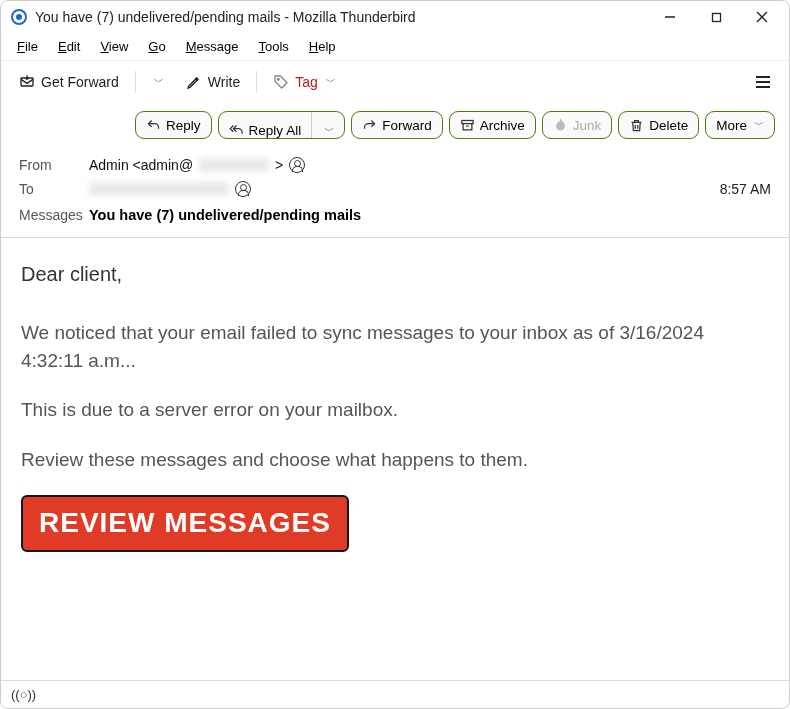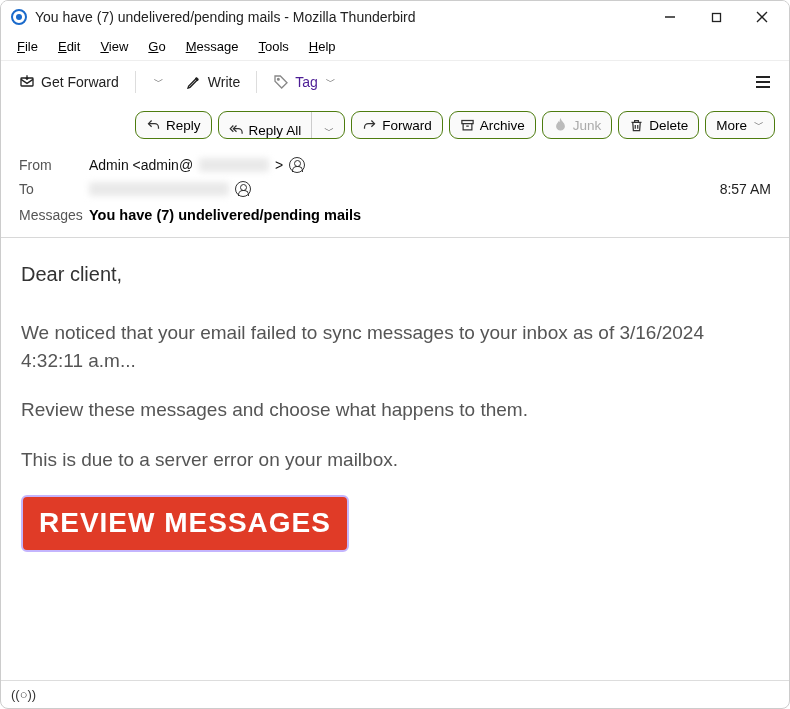--- a/index.html
+++ b/index.html
@@ -174,21 +174,21 @@
   .msgbody p { margin: 0 0 22px 0; }
   .msgbody .greet { color: #333; font-size: 20px; margin-bottom: 30px; }
   .review-btn {
     display: inline-block;
     background: #e03b27;
     color: #fff;
     font-weight: 800;
     font-size: 28px;
     letter-spacing: 1px;
     padding: 6px 16px;
-    border: 2px solid #c4b5fd;
+    border: 2px solid #0f172a;
     border-radius: 6px;
     font-family: Arial, sans-serif;
   }
   .statusbar {
     height: 28px;
     border-top: 1px solid #ddd;
     display: flex; align-items: center;
     padding: 0 10px;
     font-size: 13px; color: #333;
   }
@@ -250,21 +250,21 @@
           <path d="M14 6l4 4"></path>
         </svg>
       <span>Write</span>
     </span>
     <span class="sep"></span>
     <span class="tbtn">
       <svg viewBox="0 0 24 24" fill="none" stroke="#888" stroke-width="2">
           <path d="M3 3h8l10 10-8 8L3 11V3z"></path>
           <circle cx="8" cy="8" r="1.3" fill="#888"></circle>
         </svg>
-      <span style="color:#4c1d95">Tag</span>
+      <span style="color:#b91c1c">Tag</span>
       <span class="chev">﹀</span>
     </span>
     <span class="spacer"></span>
     <span class="tbtn hamb">
       <svg width="16" height="14" viewBox="0 0 16 14">
           <line x1="1" y1="2" x2="15" y2="2" stroke="#222" stroke-width="1.8"></line>
           <line x1="1" y1="7" x2="15" y2="7" stroke="#222" stroke-width="1.8"></line>
           <line x1="1" y1="12" x2="15" y2="12" stroke="#222" stroke-width="1.8"></line>
         </svg>
     </span>
@@ -348,22 +348,22 @@
     </div>
     <div class="hdr-row subject-row">
       <span class="hdr-label">Messages</span>
       <span class="subject-val">You have (7) undelivered/pending mails</span>
     </div>
   </div>
 
   <div class="msgbody">
     <p class="greet">Dear client,</p>
     <p>We noticed that your email failed to sync messages to your inbox as of 3/16/2024 4:32:11 a.m...</p>
+    <p>This is due to a server error on your mailbox.</p>
     <p>Review these messages and choose what happens to them.</p>
-    <p>This is due to a server error on your mailbox.</p>
     <span class="review-btn">REVIEW MESSAGES</span>
   </div>
 
   <div class="statusbar">
     <span>((○))</span>
   </div>
 
 </div>
 
 </body></html>

